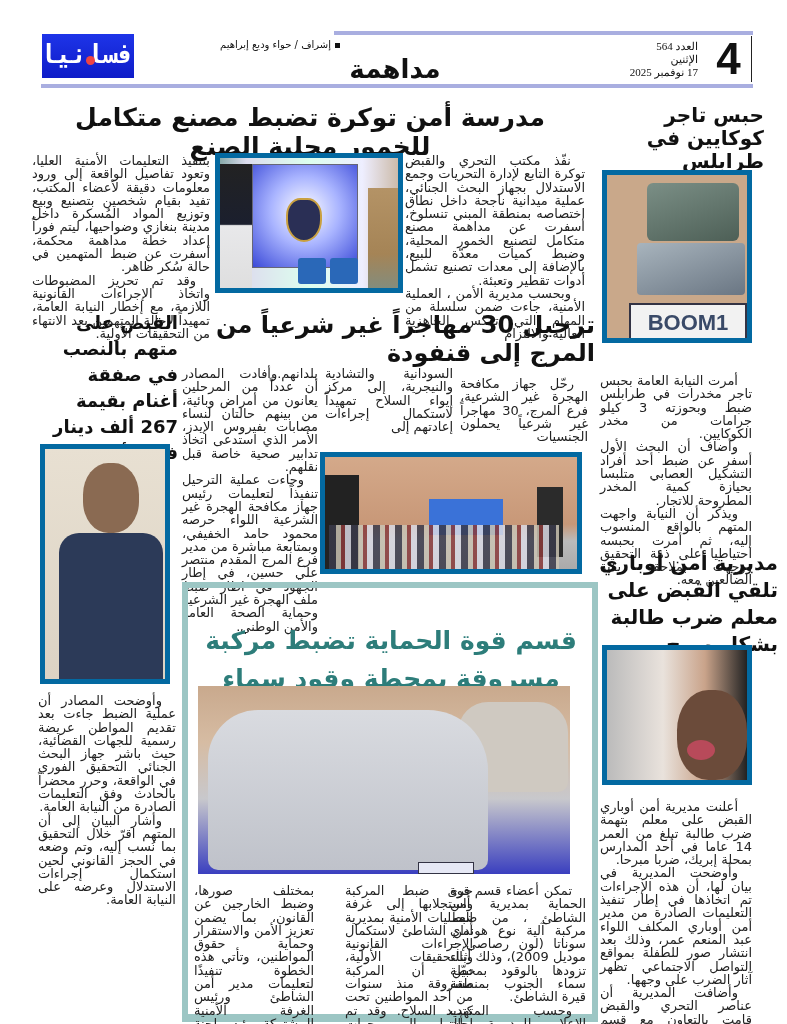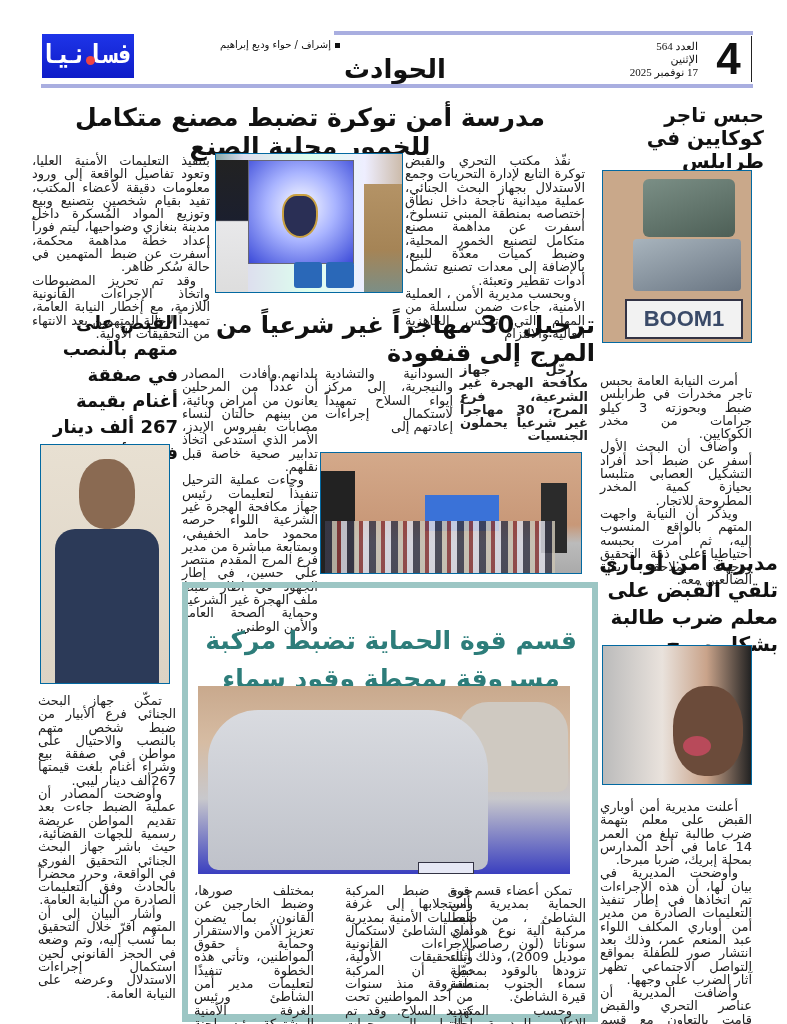--- a/index.html
+++ b/index.html
@@ -24,21 +24,21 @@
   .hl-deport { left: 185px; top: 312px; width: 410px; font-size: 24px; text-align: right; }
   .hl-sheep { left: 38px; top: 310px; width: 140px; font-size: 18px; line-height: 1.45; }
   .hl-teacher { left: 598px; top: 550px; width: 180px; font-size: 20px; line-height: 1.35; }
   .hl-car { left: 196px; top: 622px; width: 390px; font-size: 25px; color: #2d7d7a; text-align: center; line-height: 1.5; }
 
   
   .txt { position: absolute; font-family: "DejaVu Sans", sans-serif; font-size: 13px; line-height: 13.3px; text-align: justify; color: #222; }
   .txt p { text-indent: 14px; }
 
   
-  .img { position: absolute; overflow: hidden; border: 1px solid #0369a1; }
+  .img { position: absolute; overflow: hidden; border: 5px solid #0369a1; }
   .img-factory { left: 215px; top: 153px; width: 188px; height: 140px; background: linear-gradient(90deg,#8aa 0%,#dde 15%,#dfe 50%,#eef 80%,#cba 100%); }
   .img-factory .banner { position: absolute; left: 32px; top: 6px; width: 106px; height: 104px; background: radial-gradient(circle at 50% 45%,#fff 0%,#a9b4ff 45%,#3b4ad8 100%); border: 1px solid #667; }
   .img-factory .badge { position: absolute; left: 66px; top: 40px; width: 36px; height: 44px; border-radius: 40% 40% 50% 50%; background: #2a2f55; border: 2px solid #c9a040; }
   .img-factory .man1 { position: absolute; left: 0; top: 6px; width: 32px; height: 134px; background: linear-gradient(180deg,#222 0,#1b1f2e 45%,#e8e8ea 46%,#ddd 100%); }
   .img-factory .man2 { position: absolute; left: 148px; top: 30px; width: 40px; height: 110px; background: linear-gradient(180deg,#b49366 0%,#a58456 60%,#7a8f88 100%); }
   .img-factory .barrel { position: absolute; bottom: 4px; width: 28px; height: 26px; background: #2a68b8; border-radius: 3px; }
 
   .img-cocaine { left: 602px; top: 170px; width: 150px; height: 173px; background: #c9a88a; }
   .img-cocaine .brick1 { position: absolute; left: 40px; top: 8px; width: 92px; height: 58px; background: linear-gradient(160deg,#7b8f86,#4d5f56); border-radius: 6px; }
   .img-cocaine .brick2 { position: absolute; left: 30px; top: 68px; width: 108px; height: 52px; background: linear-gradient(160deg,#a8b4bd,#6a7683); border-radius: 4px; }
@@ -67,21 +67,21 @@
 </head>
 <body>
 
 <div class="top-rule"></div>
 <div class="page-num">4</div>
 <div class="issue">
   <div>العدد 564</div>
   <div>الإثنين</div>
   <div>17 نوفمبر 2025</div>
 </div>
-<div class="section-title">الحوادث</div>
+<div class="section-title">مداهمة</div>
 <div class="supervisor">
   <span class="bullet"></span><span>إشراف / حواء وديع إبراهيم</span>
 </div>
 <div class="logo">
   <span>فسانيا</span>
   <span class="dot"></span>
 </div>
 <div class="bottom-rule"></div>
 
 <div class="hl hl-main">مدرسة أمن توكرة تضبط مصنع  متكامل للخمور محلية الصنع</div>
@@ -108,21 +108,21 @@
   <div class="brick2"></div>
   <div class="label">BOOM1</div>
 </div>
 <div class="txt" style="left:600px; top:374px; width:152px;">
   <p>أمرت النيابة العامة بحبس تاجر مخدرات في طرابلس ضبط وبحوزته 3 كيلو جرامات من مخدر الكوكايين.</p>
   <p>وأضاف أن البحث الأول أسفر عن ضبط أحد أفراد التشكيل العصابي متلبسا بحيازة كمية المخدر المطروحة للاتجار.</p>
   <p>ويذكر أن النيابة واجهت المتهم بالواقع المنسوب إليه، ثم أمرت بحبسه احتياطيا على ذمة التحقيق ووجهت بملاحقة بقية الضالعين معه.</p>
 </div>
 
 <div class="hl hl-deport">ترحيل 30 مهاجراً غير شرعياً من المرج إلى قنفودة</div>
-<div class="txt" style="left:460px; top:363px; width:128px;font-weight:bold;">
+<div class="txt" style="left:460px; top:377px; width:128px;">
   <p>رحّل جهاز مكافحة الهجرة غير الشرعية، فرع المرج، 30 مهاجراً غير شرعياً يحملون الجنسيات</p>
 </div>
 <div class="txt" style="left:325px; top:367px; width:128px;">
   <p style="text-indent:0">السودانية والتشادية والنيجرية، إلى مركز إيواء السلاح تمهيداً لاستكمال إجراءات إعادتهم إلى</p>
 </div>
 <div class="txt" style="left:182px; top:367px; width:136px;">
   <p style="text-indent:0">بلدانهم.وأفادت المصادر أن عدداً من المرحلين يعانون من أمراض وبائية، من بينهم حالتان لنساء مصابات بفيروس الإيدز، الأمر الذي استدعى اتخاذ تدابير صحية خاصة قبل نقلهم.</p>
   <p>وجاءت عملية الترحيل تنفيذاً لتعليمات رئيس جهاز مكافحة الهجرة غير الشرعية اللواء حرصه محمود حامد الخفيفي، وبمتابعة مباشرة من مدير فرع المرج المقدم منتصر علي حسين، في إطار الجهود في اطار ضبط ملف الهجرة غير الشرعية وحماية الصحة العامة والأمن الوطني.</p>
 </div>
 <div class="img img-migrants">
@@ -131,21 +131,20 @@
   <div class="sign"></div>
   <div class="crowd"></div>
 </div>
 
 <div class="hl hl-sheep">القبض على متهم بالنصب في صفقة أغنام بقيمة 267 ألف دينار في الأبيار</div>
 <div class="img img-man">
   <div class="head"></div>
   <div class="body"></div>
 </div>
 <div class="txt" style="left:38px; top:694px; width:138px;">
-  <p>تمكّن جهاز البحث الجنائي فرع الأبيار من ضبط شخص متهم بالنصب والاحتيال على مواطن في صفقة بيع وشراء أغنام بلغت قيمتها 267ألف دينار ليبي.</p>
   <p>وأوضحت المصادر أن عملية الضبط جاءت بعد تقديم المواطن عريضة رسمية للجهات القضائية، حيث باشر جهاز البحث الجنائي التحقيق الفوري في الواقعة، وحرر محضراً بالحادث وفق التعليمات الصادرة من النيابة العامة.</p>
   <p>وأشار البيان إلى أن المتهم اقرّ خلال التحقيق بما نُسب إليه، وتم وضعه في الحجز القانوني لحين استكمال إجراءات الاستدلال وعرضه على النيابة العامة.</p>
 </div>
 
 <div class="hl hl-teacher">مديرية أمن أوباري تلقي القبض على معلم ضرب طالبة بشكل مبرح</div>
 <div class="img img-child">
   <div class="face"></div>
   <div class="mark"></div>
 </div>
 <div class="txt" style="left:600px; top:800px; width:152px;">

